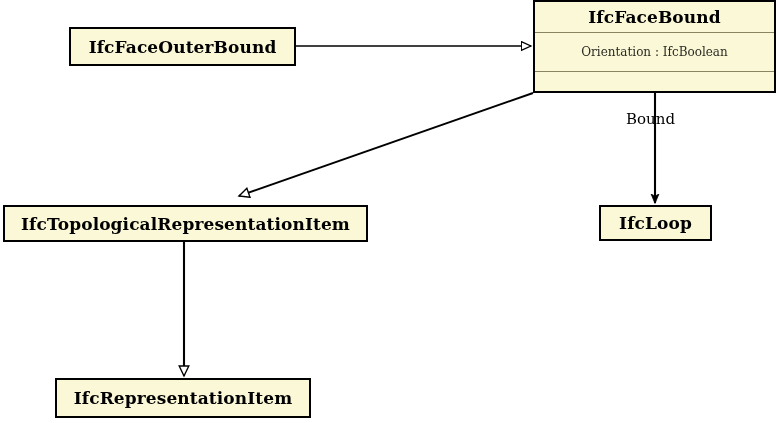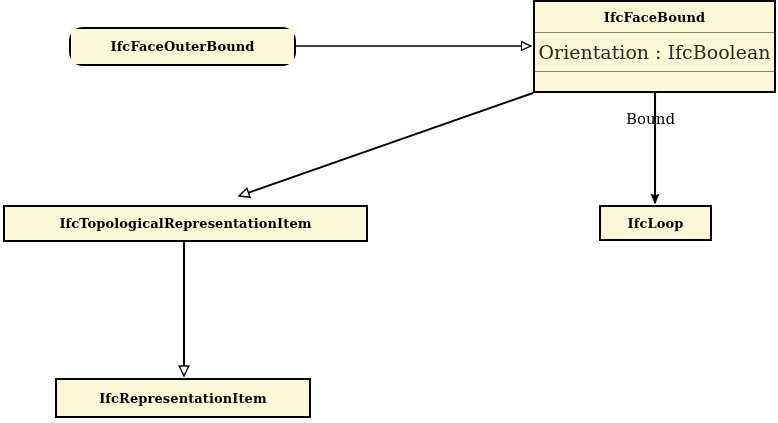--- a/index.html
+++ b/index.html
@@ -36,28 +36,28 @@
     display: flex;
     align-items: center;
     justify-content: center;
     background: #fbf8d8;
   }
   .compartment + .compartment {
     border-top: 1px solid #8a8560;
   }
   .class-name {
     font-weight: bold;
-    font-size: 13px;
+    font-size: 17px;
     color: #000000;
     letter-spacing: 0.1px;
     white-space: nowrap;
   }
   .attribute-text {
     font-weight: normal;
-    font-size: 19px;
+    font-size: 12px;
     color: #2b2b22;
     white-space: nowrap;
   }
   .edge-label {
     position: absolute;
     font-family: "DejaVu Serif", "Liberation Serif", serif;
     font-size: 15px;
     color: #000000;
     white-space: nowrap;
     background: transparent;
@@ -65,21 +65,21 @@
 
   
   #node-ifcfacebound {
     left: 533px;  top: 0px;    width: 243px; height: 93px;
   }
   #node-ifcfacebound .c-name { height: 30px; }
   #node-ifcfacebound .c-attrs { height: 39px; }
   #node-ifcfacebound .c-ops { height: 20px; }
 
   #node-ifcfaceouterbound {
-    left: 69px;  top: 27px;   width: 227px; height: 39px; border-radius: 14px;
+    left: 69px;  top: 27px;   width: 227px; height: 39px;
   }
   #node-ifctopologicalrepresentationitem {
     left: 3px;   top: 205px;  width: 365px; height: 37px; align-items: center;
   }
   #node-ifcrepresentationitem {
     left: 55px;  top: 378px;  width: 256px; height: 40px;
   }
   #node-ifcloop {
     left: 599px; top: 205px;  width: 113px; height: 36px;
   }

